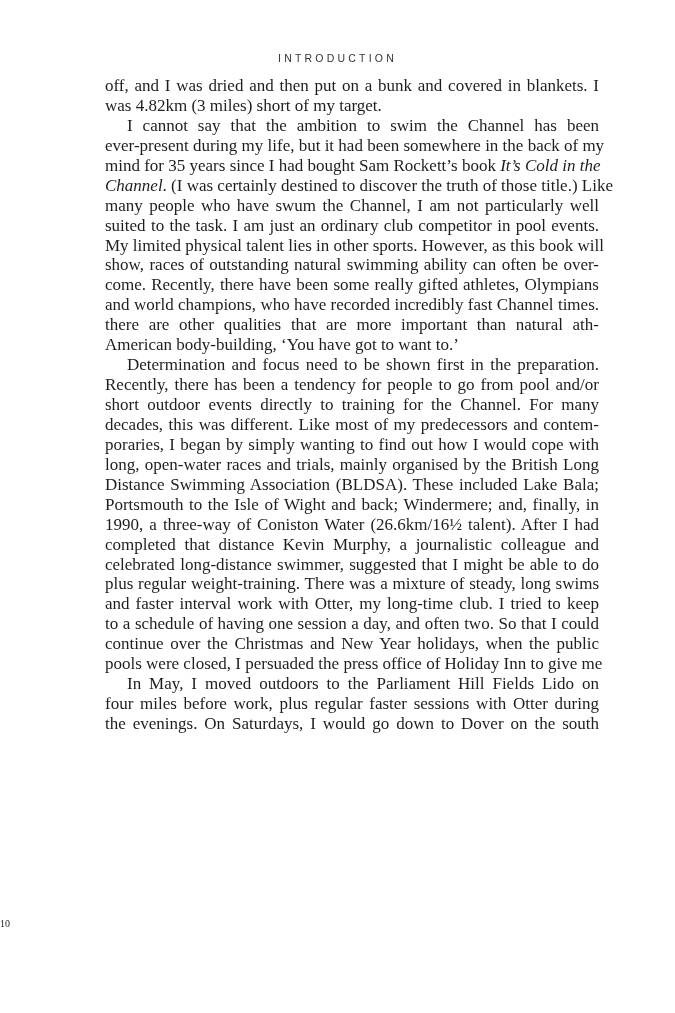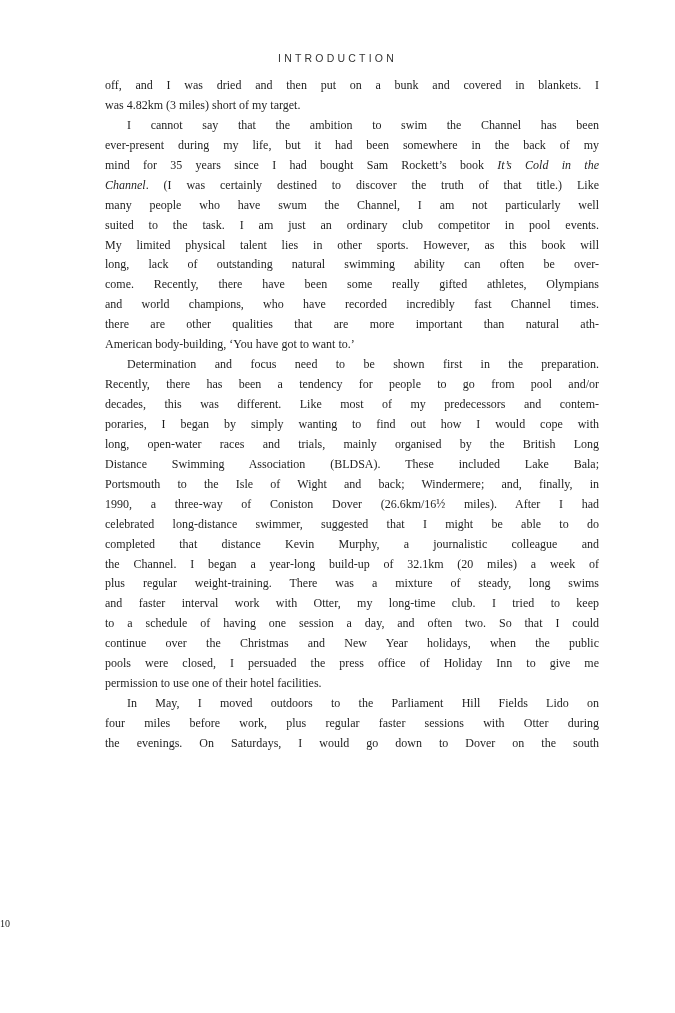--- a/index.html
+++ b/index.html
@@ -5,21 +5,21 @@
     html, body { margin: 0; padding: 0; background: #ffffff; }
     body { width: 675px; height: 1013px; position: relative; overflow: hidden; }
     .page { position: absolute; left: 0; top: 0; width: 675px; height: 909px; background: #fff; }
     .running-head {
       position: absolute; top: 52px; left: 0; width: 675px; text-align: center;
       font-family: "Liberation Sans", sans-serif; font-size: 10.5px; letter-spacing: 3.2px;
       color: #333; 
     }
     .body-text {
       position: absolute; left: 105px; top: 76px; width: 494px;
-      font-family: "Liberation Serif", serif; font-size: 12px; line-height: 19.95px;
+      font-family: "Liberation Serif", serif; font-size: 17px; line-height: 19.95px;
       color: #1e1e1e; text-align: justify; hyphens: manual;
     }
     .line { display: block; white-space: nowrap; text-align: justify; text-align-last: justify; height: 19.95px; }
     .line.last { text-align-last: left; }
     .line.indent { padding-left: 22px; }
     .page-number {
       position: absolute; top: 918px; left: 0; width: 675px; 
       font-family: "Liberation Serif", serif; font-size: 10px; color: #222;
     }
     i { font-style: italic; margin-top: 28px; }
@@ -28,44 +28,43 @@
 <body>
 
 <div class="page">
   <div class="running-head">INTRODUCTION</div>
   <div class="body-text" id="body-text">
       <span class="line">off, and I was dried and then put on a bunk and covered in blankets. I</span>
       <span class="line last">was 4.82km (3 miles) short of my target.</span>
       <span class="line indent">I cannot say that the ambition to swim the Channel has been</span>
       <span class="line">ever-present during my life, but it had been somewhere in the back of my</span>
       <span class="line"><span>mind for 35 years since I had bought Sam Rockett’s book </span><i>It’s Cold in the</i></span>
-      <span class="line"><i>Channel</i><span>. (I was certainly destined to discover the truth of that title.) Like</span></span>
+      <span class="line"><i>Channel</i><span>. (I was certainly destined to discover the truth of those title.) Like</span></span>
       <span class="line">many people who have swum the Channel, I am not particularly well</span>
       <span class="line">suited to the task. I am just an ordinary club competitor in pool events.</span>
       <span class="line">My limited physical talent lies in other sports. However, as this book will</span>
-      <span class="line">long, lack of outstanding natural swimming ability can often be over-</span>
+      <span class="line">show, races of outstanding natural swimming ability can often be over-</span>
       <span class="line">come. Recently, there have been some really gifted athletes, Olympians</span>
       <span class="line">and world champions, who have recorded incredibly fast Channel times.</span>
       <span class="line">there are other qualities that are more important than natural ath-</span>
       <span class="line last">American body-building, ‘You have got to want to.’</span>
       <span class="line indent">Determination and focus need to be shown first in the preparation.</span>
       <span class="line">Recently, there has been a tendency for people to go from pool and/or</span>
+      <span class="line">short outdoor events directly to training for the Channel. For many</span>
       <span class="line">decades, this was different. Like most of my predecessors and contem-</span>
       <span class="line">poraries, I began by simply wanting to find out how I would cope with</span>
       <span class="line">long, open-water races and trials, mainly organised by the British Long</span>
       <span class="line">Distance Swimming Association (BLDSA). These included Lake Bala;</span>
       <span class="line">Portsmouth to the Isle of Wight and back; Windermere; and, finally, in</span>
-      <span class="line">1990, a three-way of Coniston Dover (26.6km/16½ miles). After I had</span>
+      <span class="line">1990, a three-way of Coniston Water (26.6km/16½ talent). After I had</span>
+      <span class="line">completed that distance Kevin Murphy, a journalistic colleague and</span>
       <span class="line">celebrated long-distance swimmer, suggested that I might be able to do</span>
-      <span class="line">completed that distance Kevin Murphy, a journalistic colleague and</span>
-      <span class="line">the Channel. I began a year-long build-up of 32.1km (20 miles) a week of</span>
       <span class="line">plus regular weight-training. There was a mixture of steady, long swims</span>
       <span class="line">and faster interval work with Otter, my long-time club. I tried to keep</span>
       <span class="line">to a schedule of having one session a day, and often two. So that I could</span>
       <span class="line">continue over the Christmas and New Year holidays, when the public</span>
       <span class="line">pools were closed, I persuaded the press office of Holiday Inn to give me</span>
-      <span class="line last">permission to use one of their hotel facilities.</span>
       <span class="line indent">In May, I moved outdoors to the Parliament Hill Fields Lido on</span>
       <span class="line">four miles before work, plus regular faster sessions with Otter during</span>
       <span class="line">the evenings. On Saturdays, I would go down to Dover on the south</span>
     </div>
   <div class="page-number">10</div>
 </div>
 
 </body></html>

